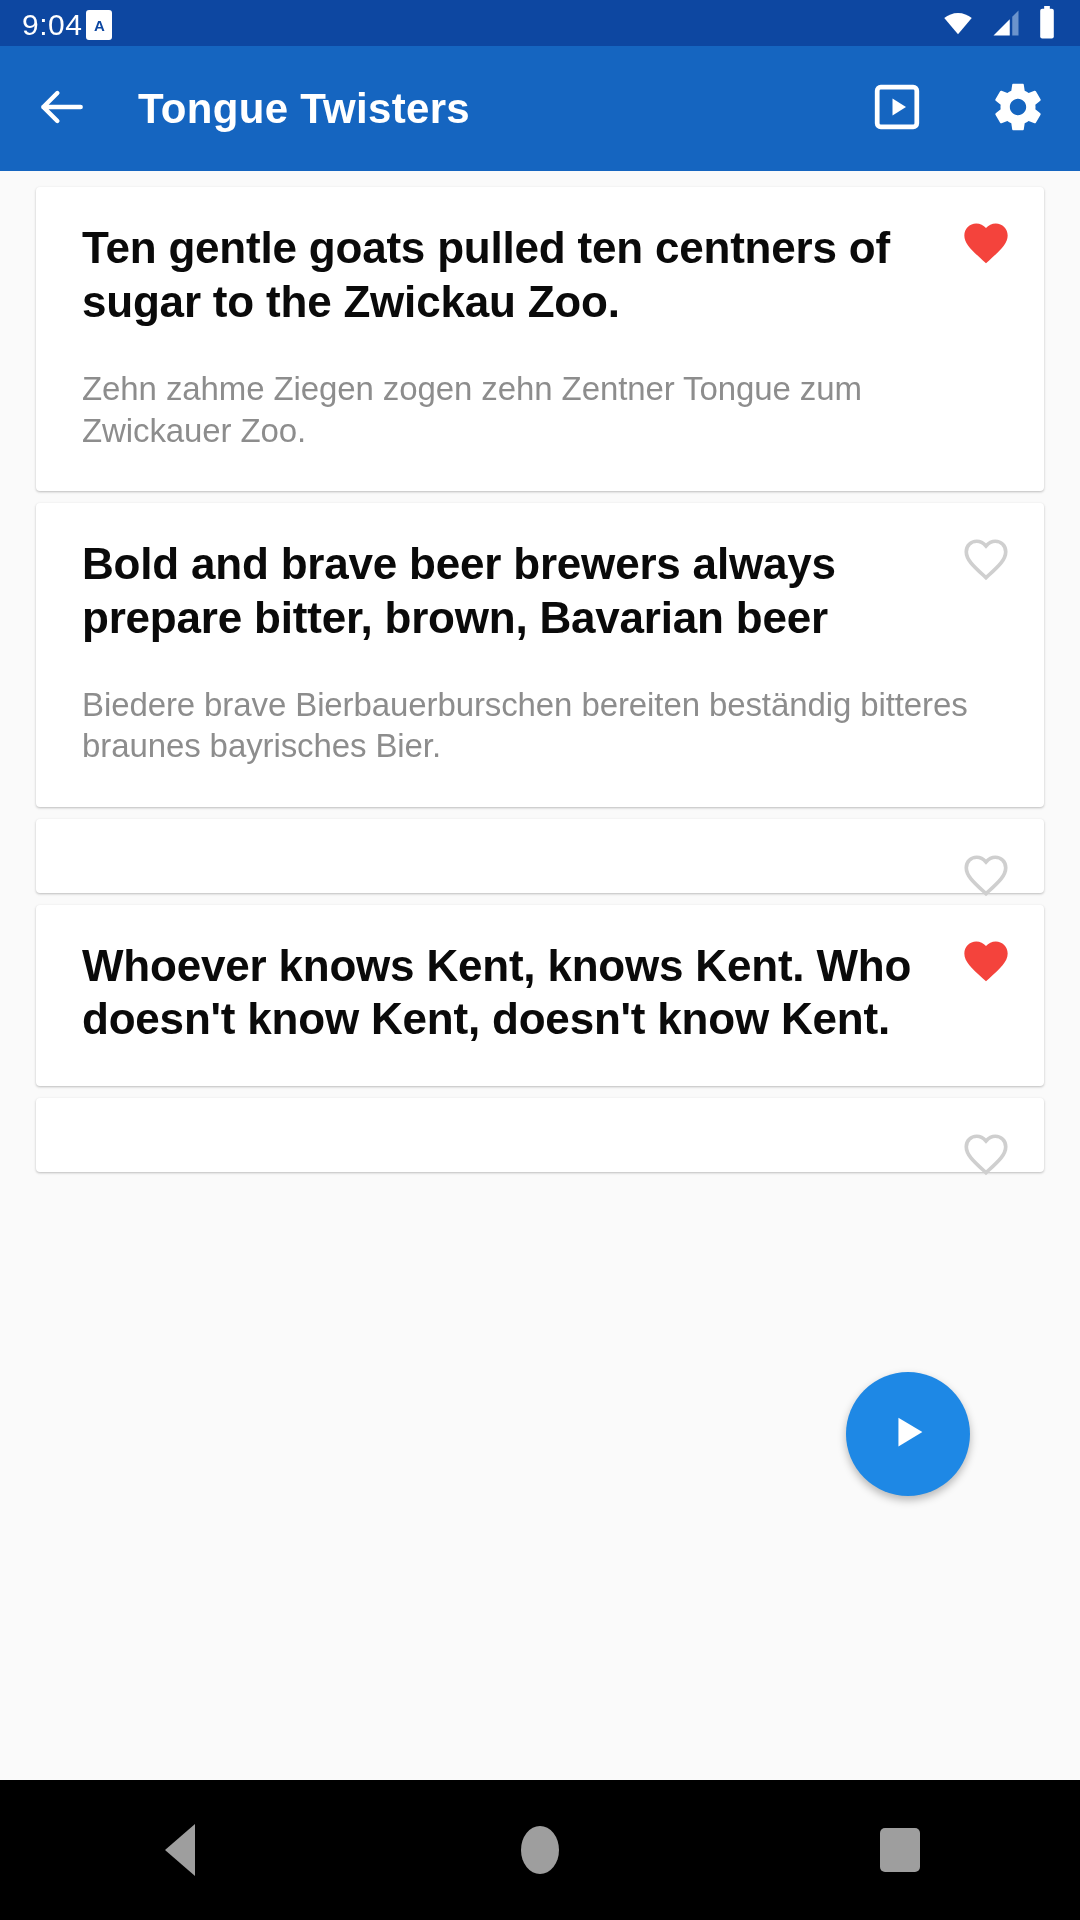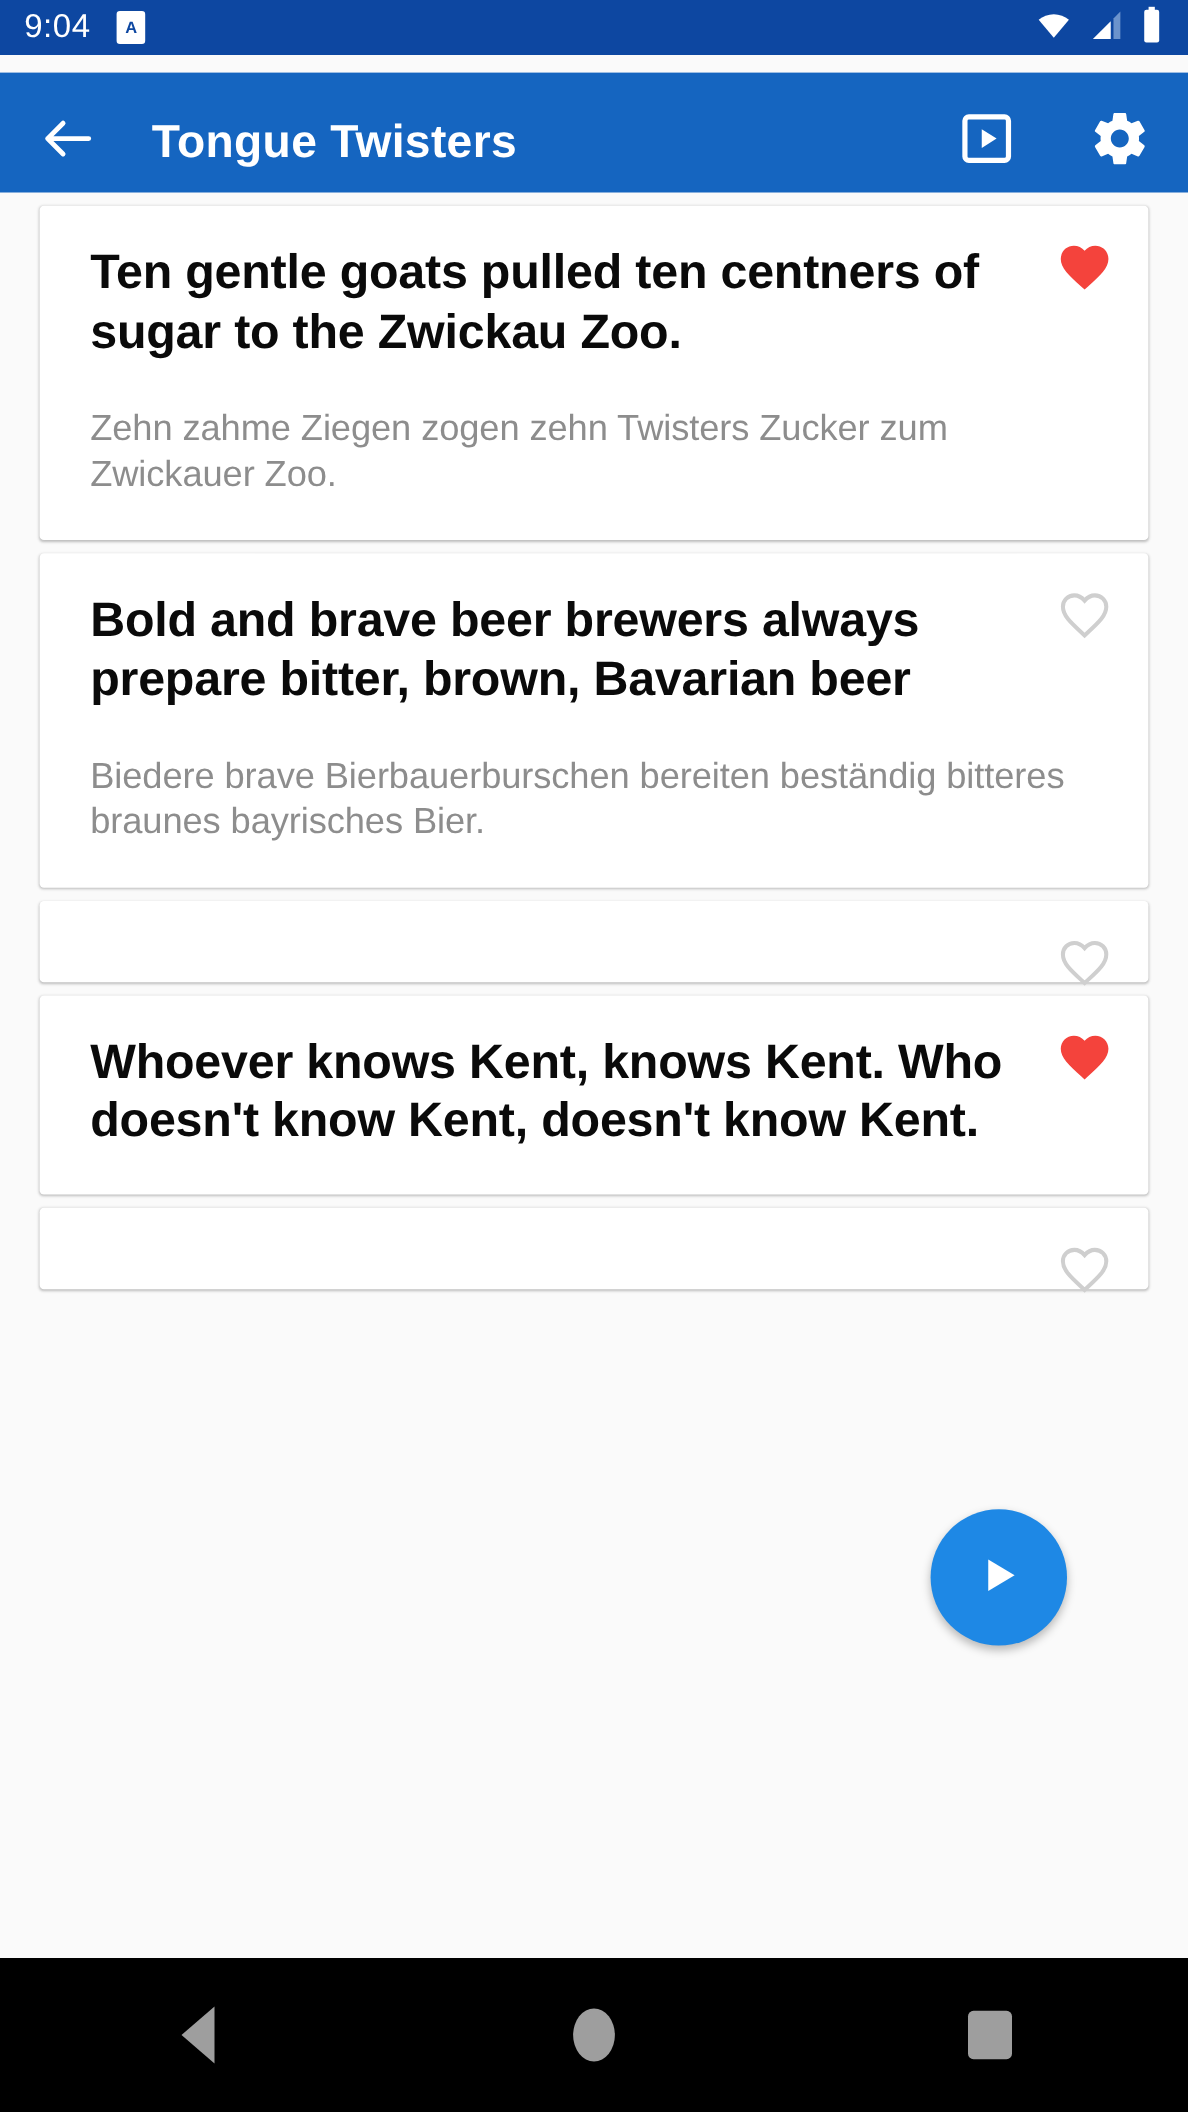--- a/index.html
+++ b/index.html
@@ -11,32 +11,32 @@
   }
   #screen { position:relative; width:1080px; height:1920px; background:#fafafa; overflow:hidden; }
 
   
   .statusbar{
     position:absolute; top:0; left:0; width:1080px; height:50px;
     background:#0d47a1; display:flex; align-items:center;
     padding:0 22px; color:#fff;
   }
   .status-clock{ font-size:30px; font-weight:400; letter-spacing:.5px; line-height:50px; }
-  .status-left{ display:flex; align-items:center; gap:24px; }
+  .status-left{ display:flex; align-items:center; gap:4px; }
   .status-appicon{
     width:26px; height:30px; border:3px solid #fff; border-radius:3px;
     display:flex; align-items:center; justify-content:center;
     font-size:15px; font-weight:bold; color:#0d47a1; background:#fff;
     line-height:1;
   }
   .status-right{ margin-left:auto; display:flex; align-items:center; gap:13px; }
 
   
   .appbar{
-    position:absolute; top:66px; left:0; width:1080px; height:125px;
+    position:absolute; top:46px; left:0; width:1080px; height:125px;
     background:#1565c0; display:flex; align-items:center; padding:0 34px;
   }
   .appbar-title{
     color:#fff; font-size:42px; font-weight:bold; margin-left:48px;
     white-space:nowrap; letter-spacing:.3px;
   }
   .appbar-actions{ margin-left:auto; display:flex; align-items:center; gap:66px; }
 
   
   .list{
@@ -141,21 +141,21 @@
           <path fill="#fff" d="M19.43 12.98c.04-.32.07-.64.07-.98s-.03-.66-.07-.98l2.11-1.65c.19-.15.24-.42.12-.64l-2-3.46c-.12-.22-.39-.3-.61-.22l-2.49 1c-.52-.4-1.08-.73-1.69-.98l-.38-2.65C14.46 2.18 14.25 2 14 2h-4c-.25 0-.46.18-.49.42l-.38 2.65c-.61.25-1.17.59-1.69.98l-2.49-1c-.23-.09-.49 0-.61.22l-2 3.46c-.13.22-.07.49.12.64l2.11 1.65c-.04.32-.07.65-.07.98s.03.66.07.98l-2.11 1.65c-.19.15-.24.42-.12.64l2 3.46c.12.22.39.3.61.22l2.49-1c.52.4 1.08.73 1.69.98l.38 2.65c.03.24.24.42.49.42h4c.25 0 .46-.18.49-.42l.38-2.65c.61-.25 1.17-.59 1.69-.98l2.49 1c.23.09.49 0 .61-.22l2-3.46c.12-.22.07-.49-.12-.64l-2.11-1.65zM12 15.5c-1.93 0-3.5-1.57-3.5-3.5s1.57-3.5 3.5-3.5 3.5 1.57 3.5 3.5-1.57 3.5-3.5 3.5z"></path>
         </svg>
       </span>
     </div>
   </div>
 
   <div class="list">
 
     <div class="card">
       <div class="card-title">Ten gentle goats pulled ten centners of sugar to the Zwickau Zoo.</div>
-      <div class="card-sub">Zehn zahme Ziegen zogen zehn Twisters Zucker zum Zwickauer Zoo.</div>
+      <div class="card-sub">Zehn zahme Ziegen zogen zehn Zentner Tongue zum Zwickauer Zoo.</div>
       <span class="fav">
         <svg width="56" height="52" viewBox="0 0 24 24">
             <path fill="#f4433c" d="M12 21.35l-1.45-1.32C5.4 15.36 2 12.28 2 8.5 2 5.42 4.42 3 7.5 3c1.74 0 3.41.81 4.5 2.09C13.09 3.81 14.76 3 16.5 3 19.58 3 22 5.42 22 8.5c0 3.78-3.4 6.86-8.55 11.54L12 21.35z"></path>
           </svg>
       </span>
     </div>
 
     <div class="card">
       <div class="card-title">Bold and brave beer brewers always prepare bitter, brown, Bavarian beer</div>
       <div class="card-sub">Biedere brave Bierbauerburschen bereiten beständig bitteres braunes bayrisches Bier.</div>

